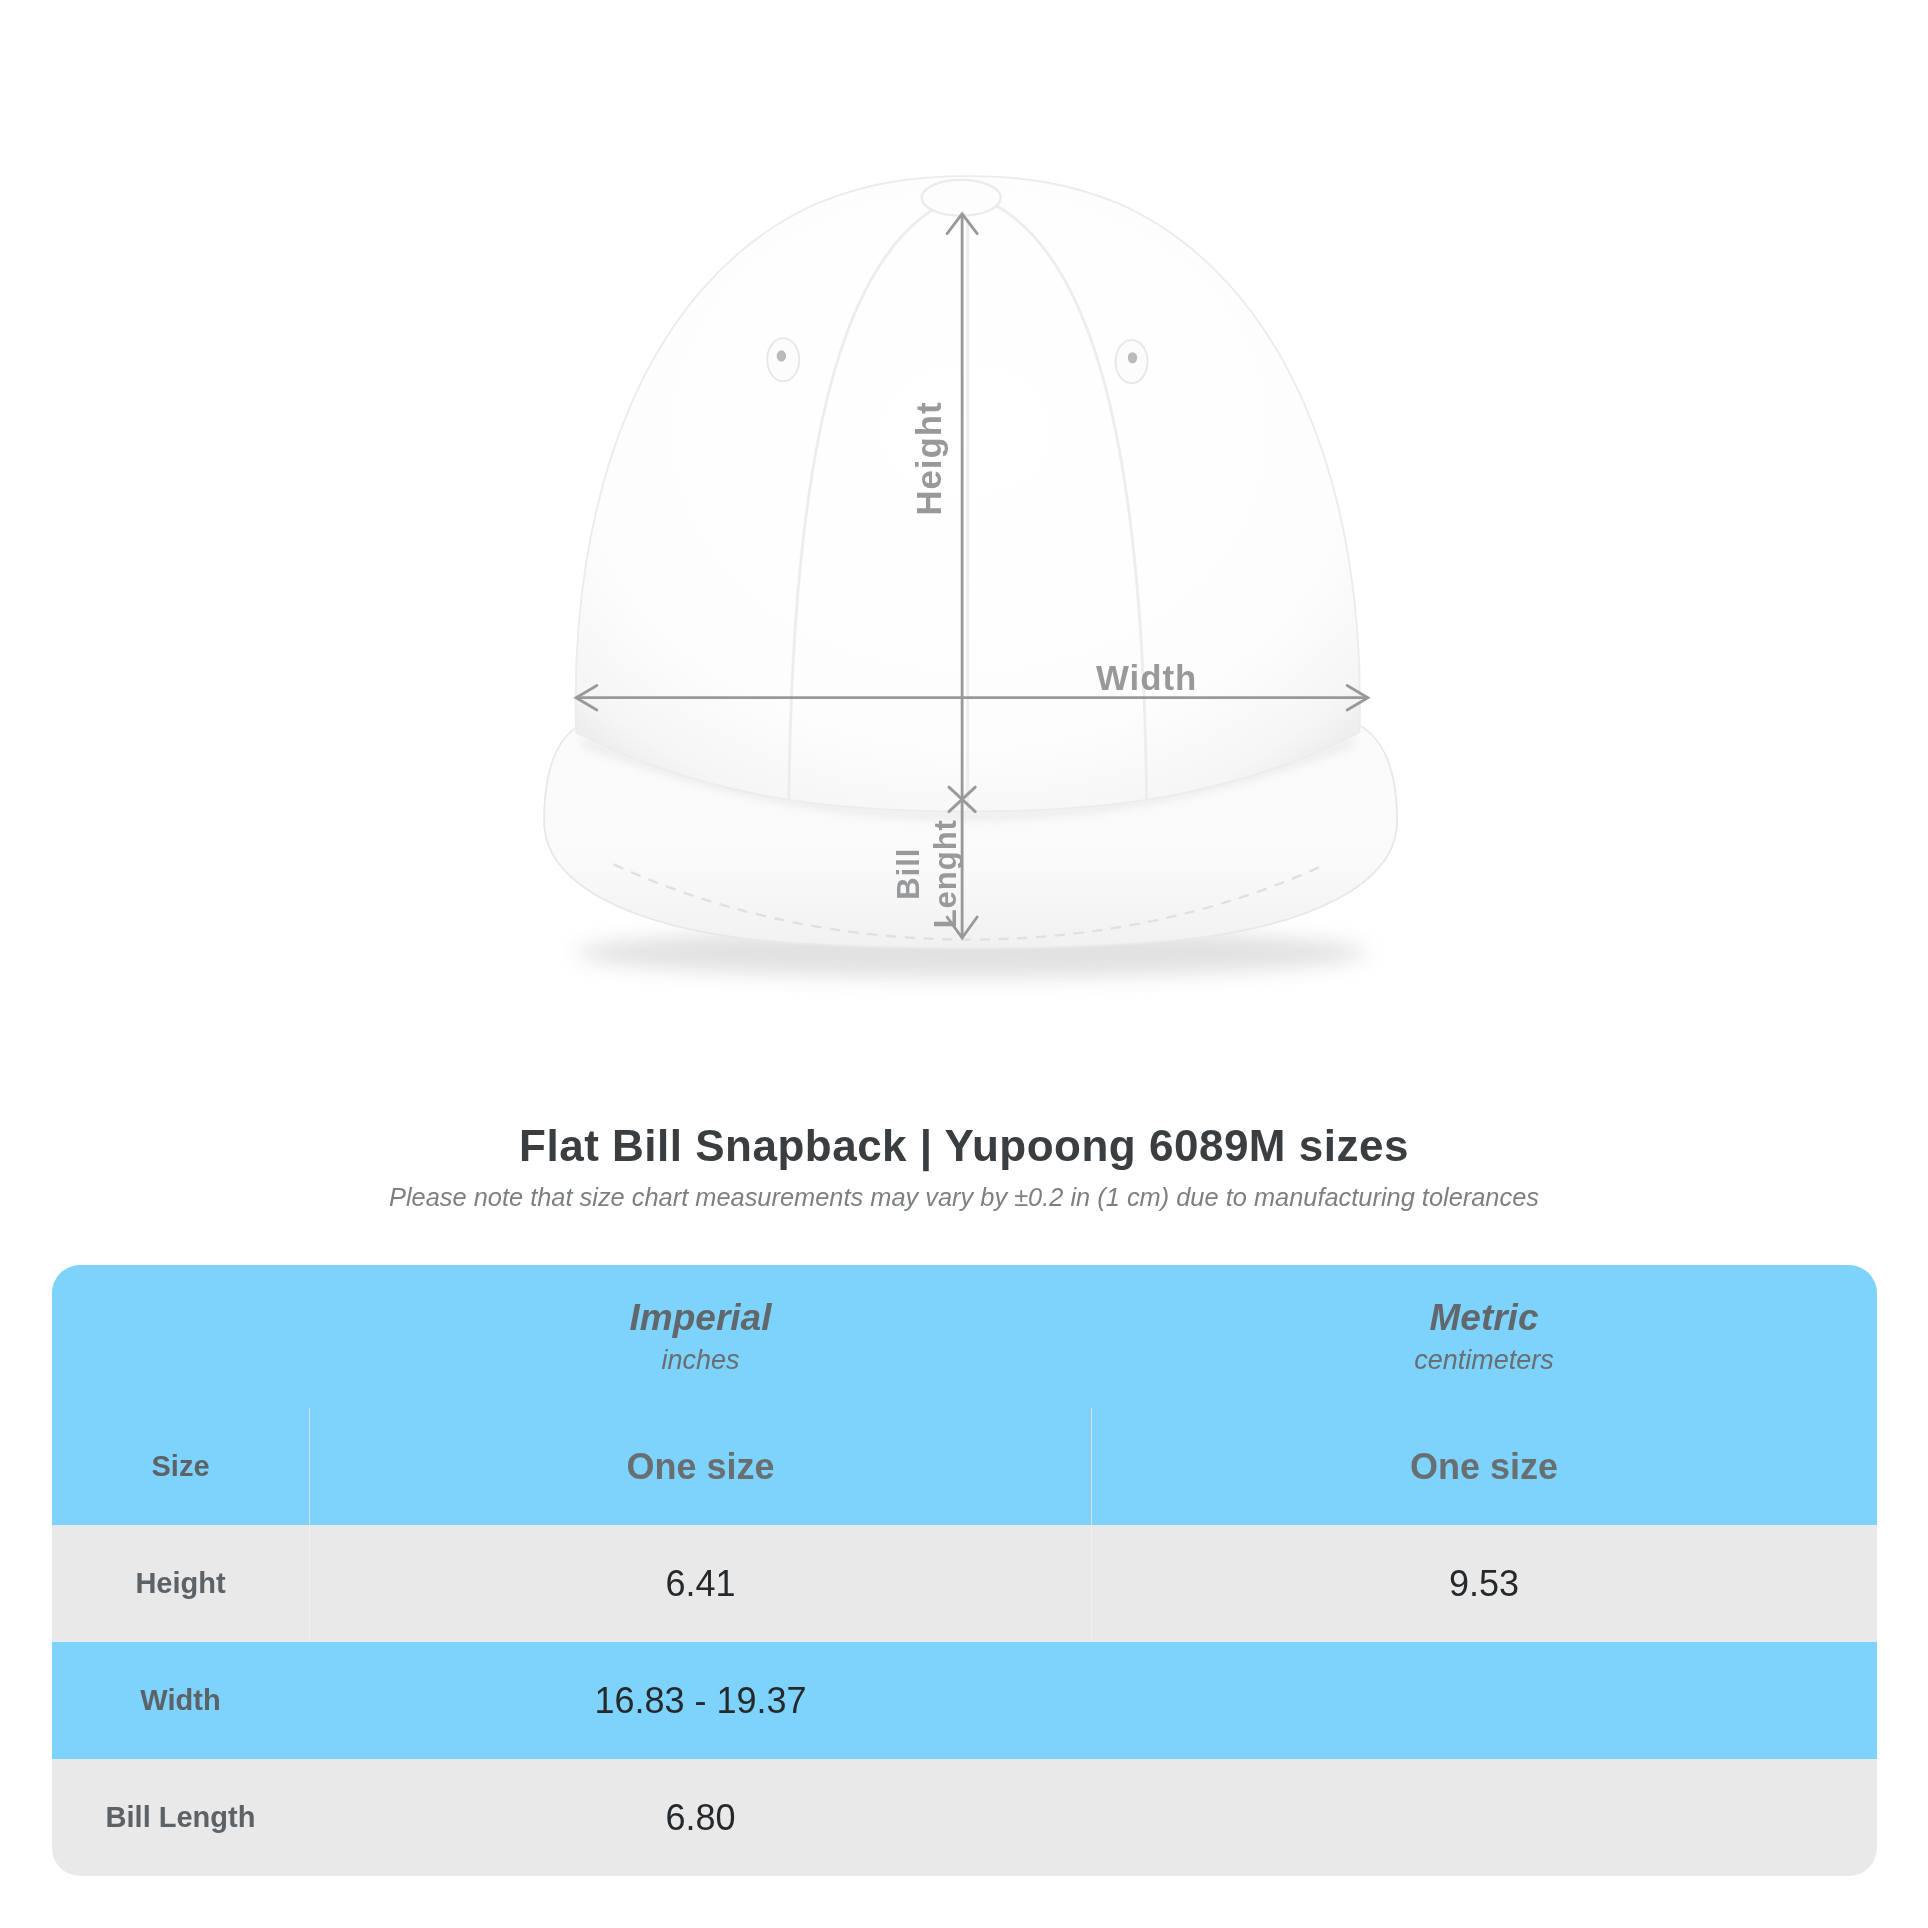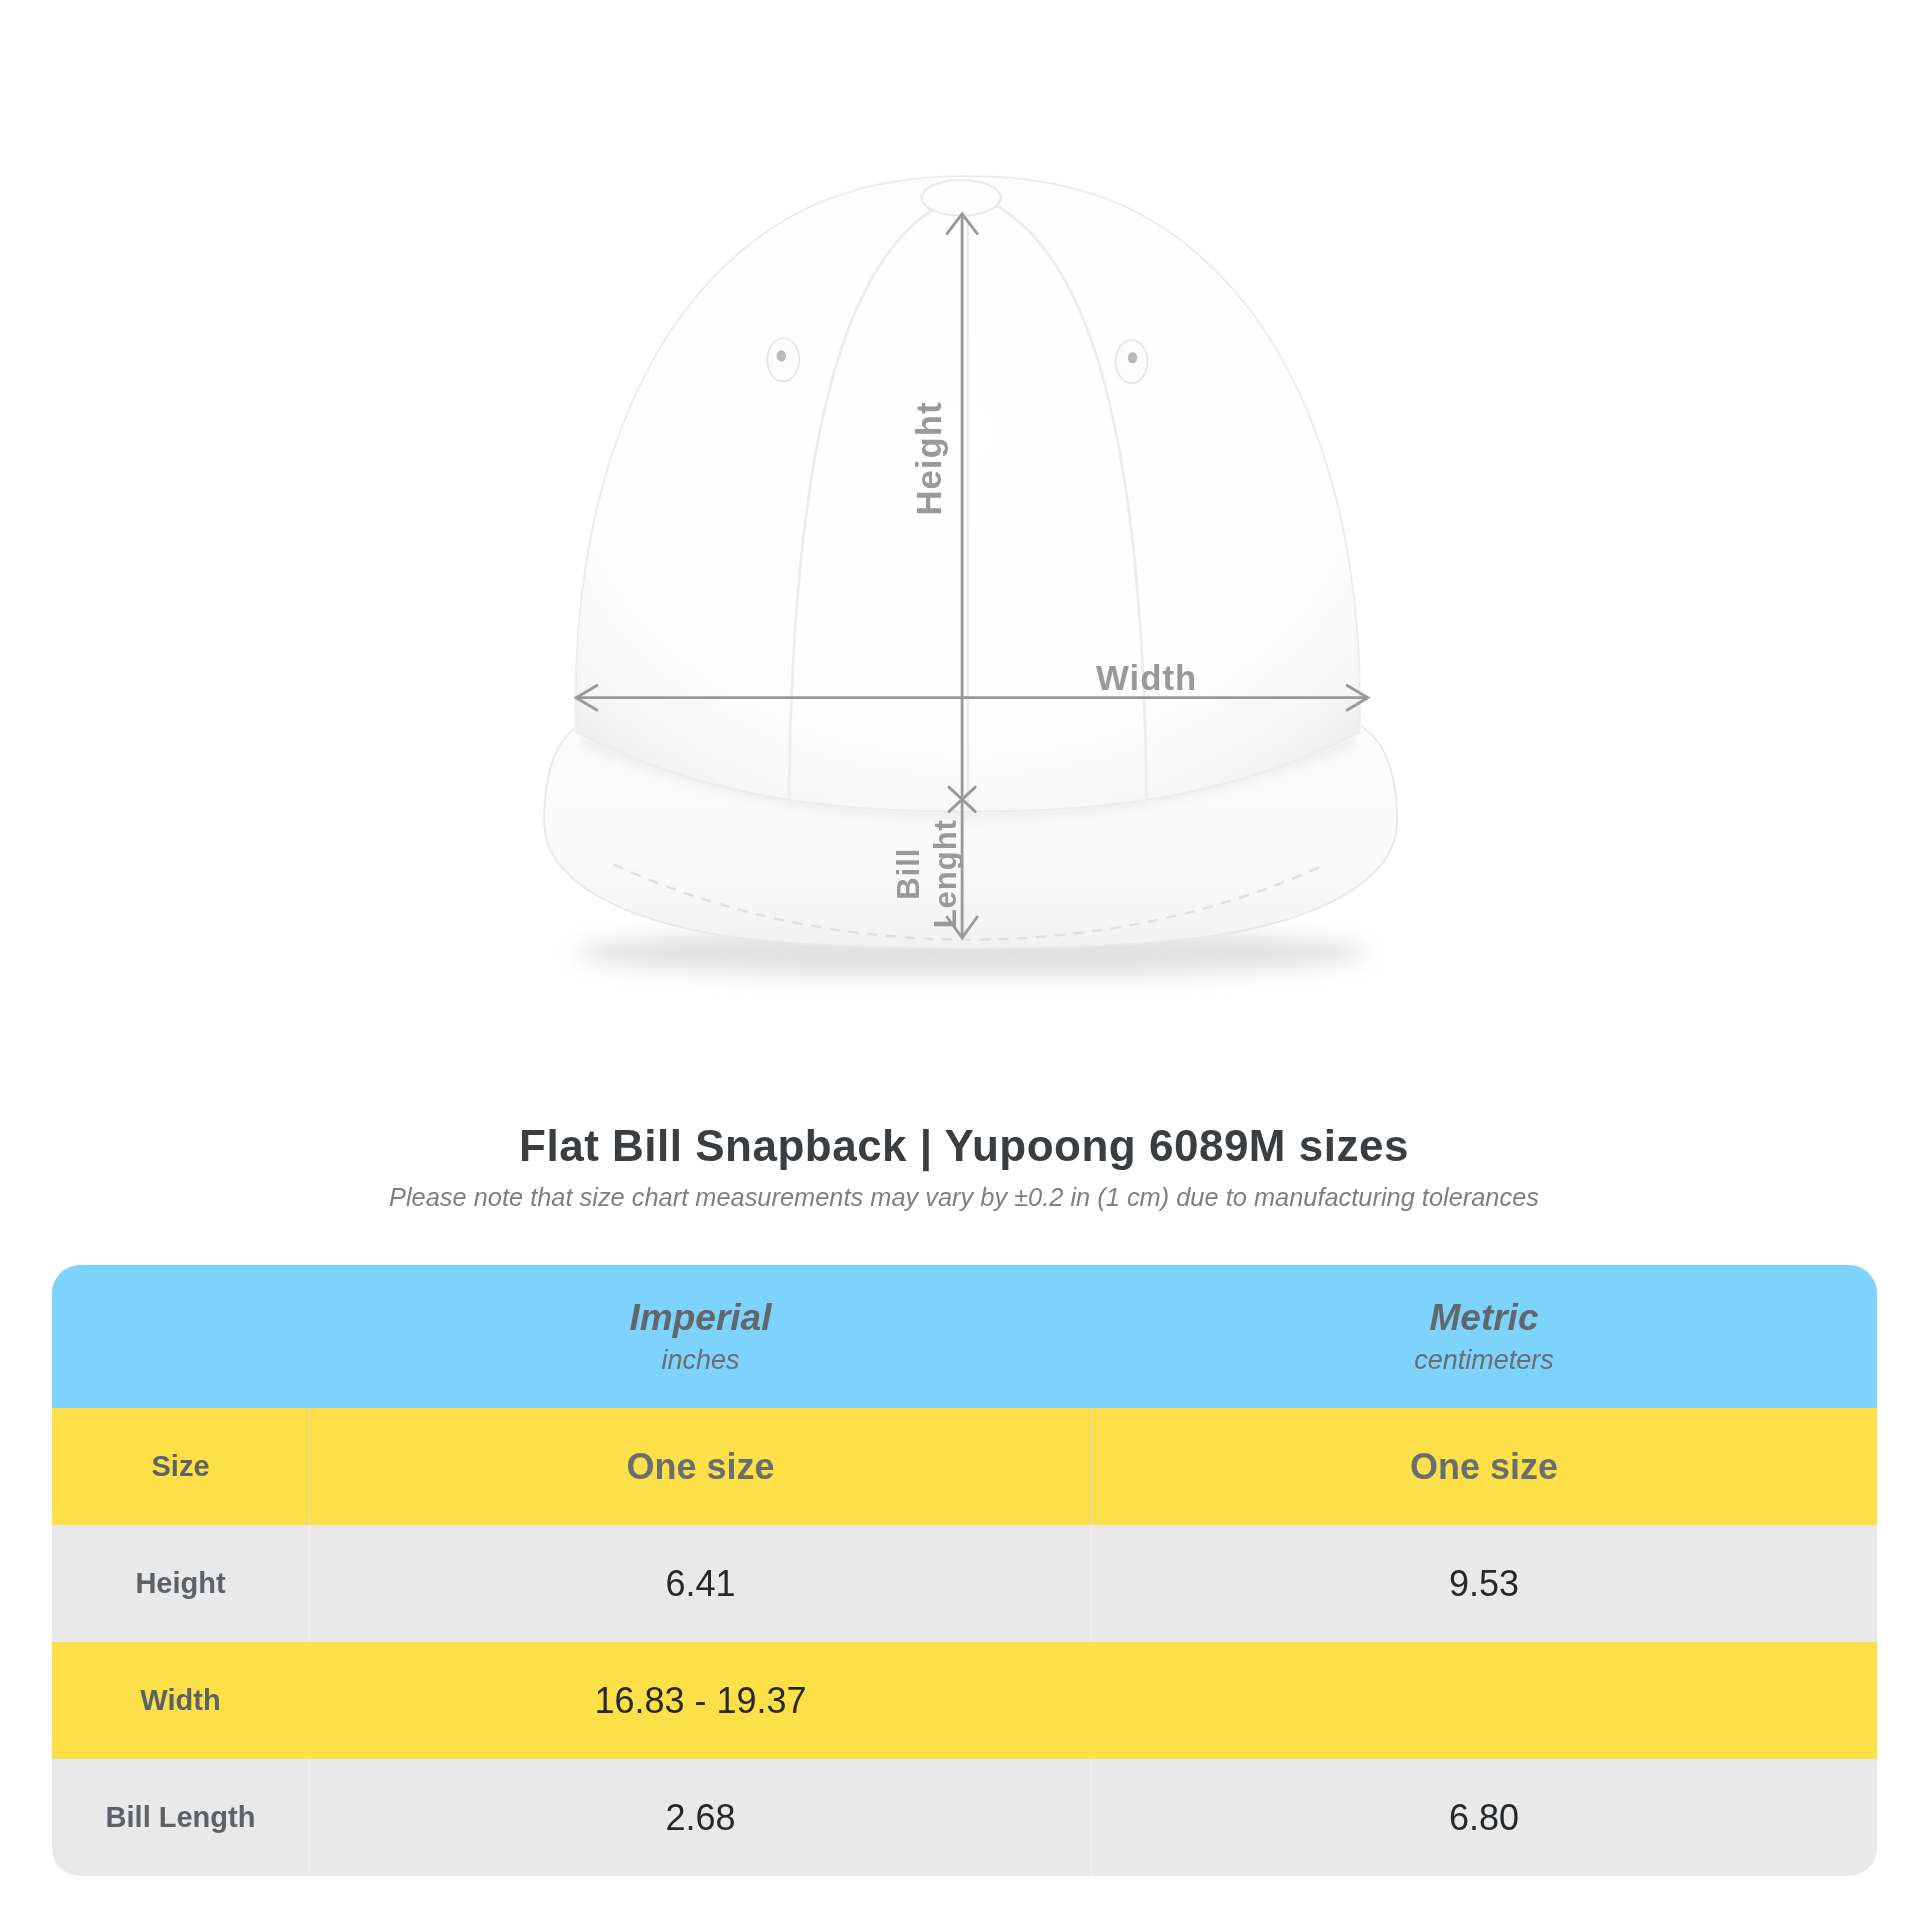--- a/index.html
+++ b/index.html
@@ -76,21 +76,21 @@
     font-style: italic;
     color: #696e72;
   }
   .tbl-row {
     height: 117px;
     display: grid;
     grid-template-columns: 257px 783px 784px;
     align-items: stretch;
     text-align: center;
     --div: #dcdcdc;
-    background: #fde047;
+    background: #7dd3fc;
   }
   .tbl-row.alt {
     background: #e9e9e9;
     --div: #f2f2f3;
   }
   .cell {
     display: flex;
     align-items: center;
     justify-content: center;
     height: 100%;
@@ -251,22 +251,19 @@
       </div>
     <div class="cell">
         <span class="row-value">16.83 - 19.37</span>
       </div>
   </div>
 
   <div class="tbl-row alt">
     <div class="cell">
         <span class="row-label">Bill Length</span>
       </div>
-    <div class="cell mid">
-        <span class="row-value">2.68</span>
-      </div>
     <div class="cell">
         <span class="row-value">6.80</span>
       </div>
   </div>
 
 </div>
 
 
 </body></html>

